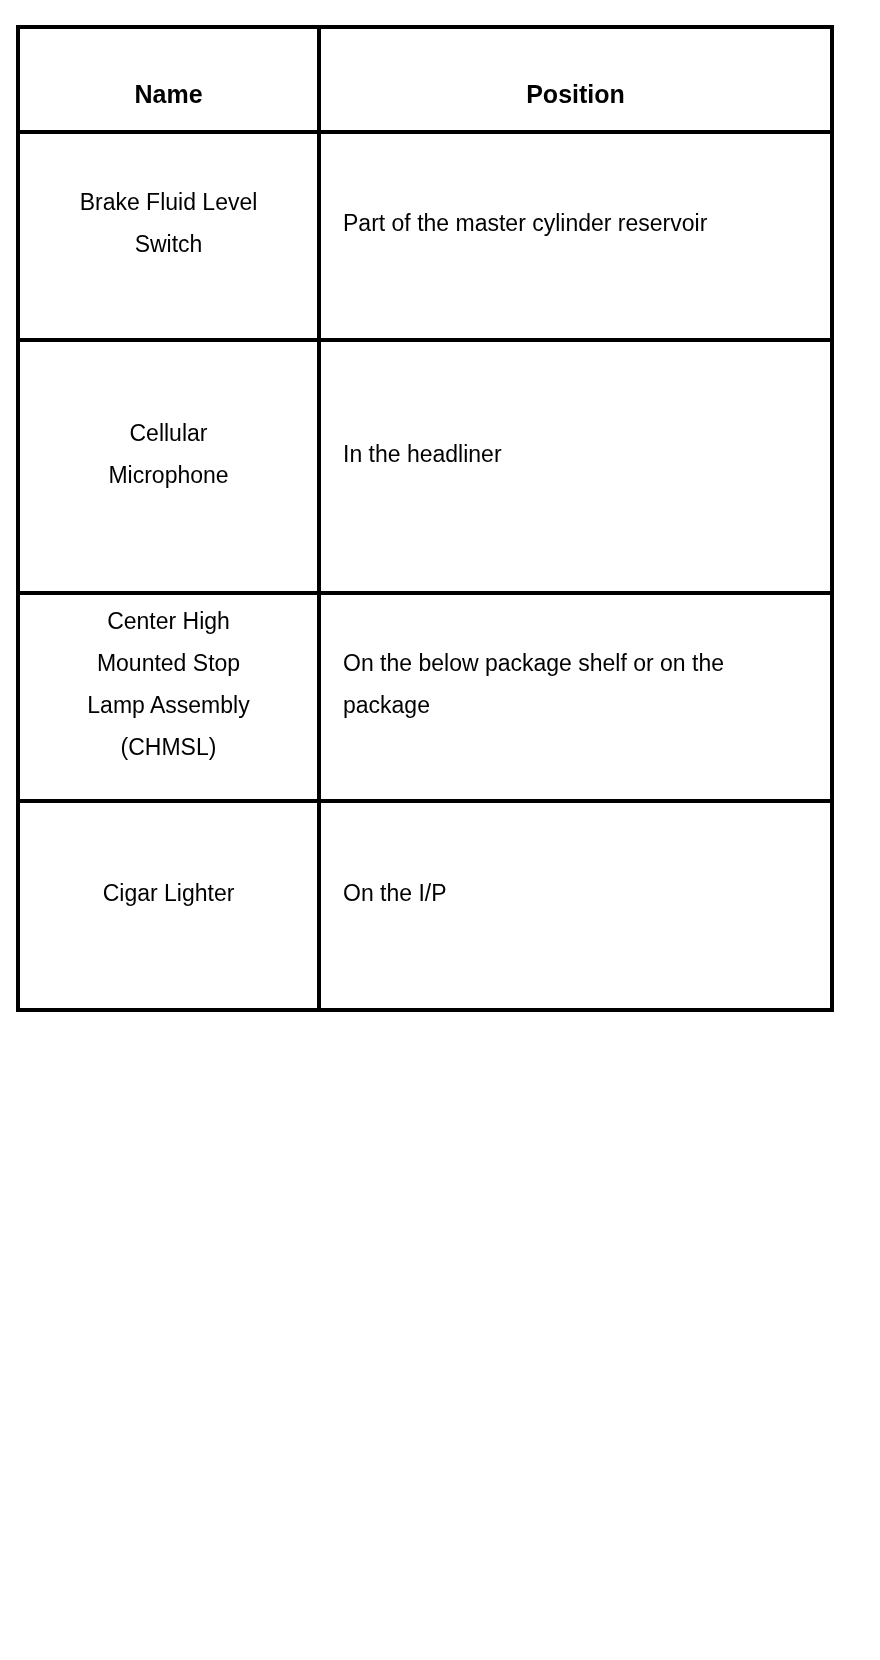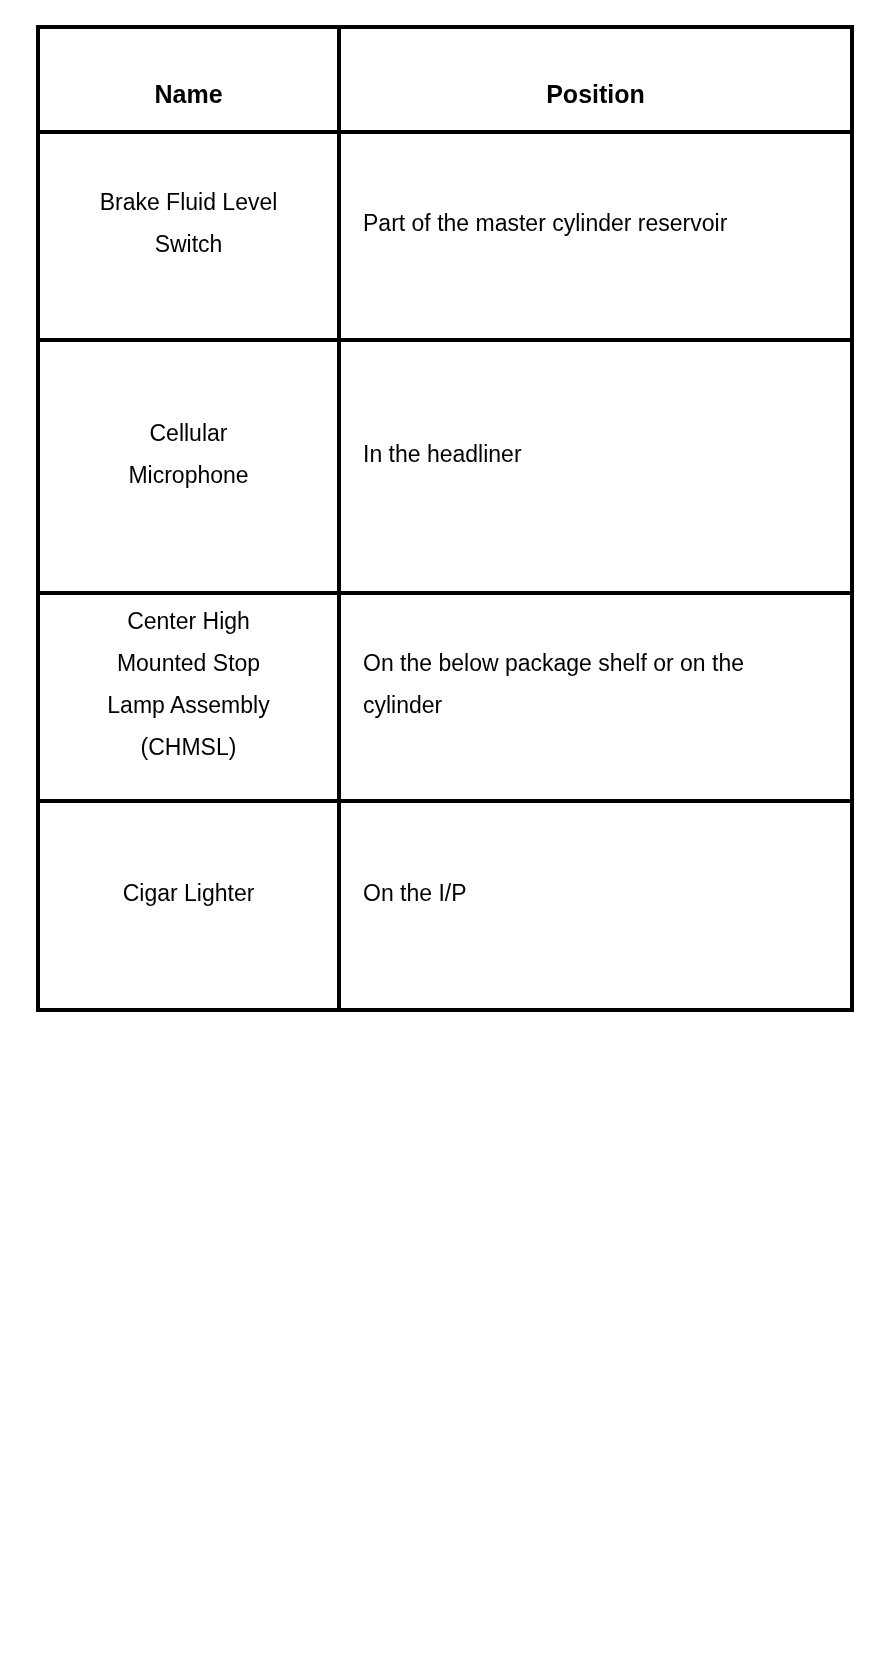--- a/index.html
+++ b/index.html
@@ -10,21 +10,21 @@
   body {
     width: 880px;
     height: 1660px;
     position: relative;
     font-family: "Liberation Sans", sans-serif;
     color: #000000;
     overflow: hidden;
   }
   table.loc-table {
     position: absolute;
-    left: 36px;
+    left: 16px;
     top: 25px;
     border-collapse: collapse;
     table-layout: fixed;
     background: #ffffff;
     padding-left: 7px;
   }
   col.c-name { width: 301px; }
   col.c-loc  { width: 513px; }
   th, td {
     border: 4px solid #000000;
@@ -93,21 +93,21 @@
       </tr>
       <tr class="r4">
         <td class="name-cell">
           <div class="ln">Center High</div>
           <div class="ln">Mounted Stop</div>
           <div class="ln">Lamp Assembly</div>
           <div class="ln">(CHMSL)</div>
         </td>
         <td class="loc-cell">
           <div class="ln">On the below package shelf or on the</div>
-          <div class="ln">cylinder</div>
+          <div class="ln">package</div>
         </td>
       </tr>
       <tr class="r5">
         <td class="name-cell">
           <div class="ln">Cigar Lighter</div>
         </td>
         <td class="loc-cell">
           <div class="ln">On the I/P</div>
         </td>
       </tr>

